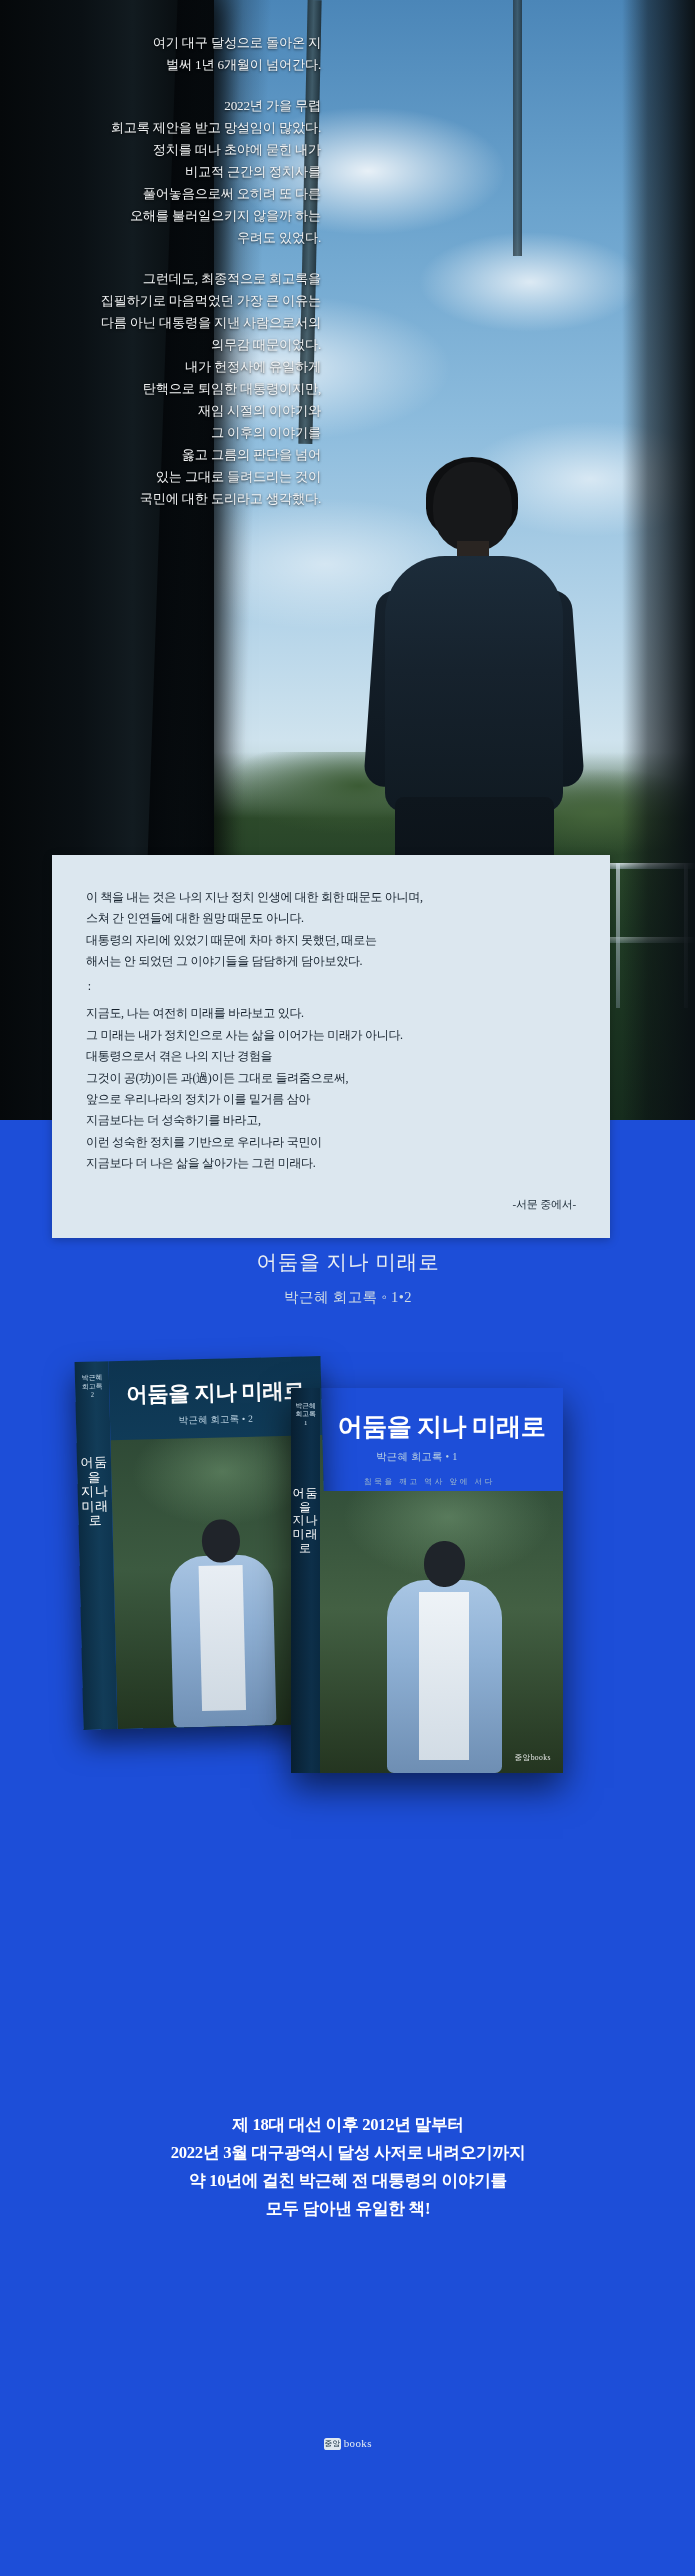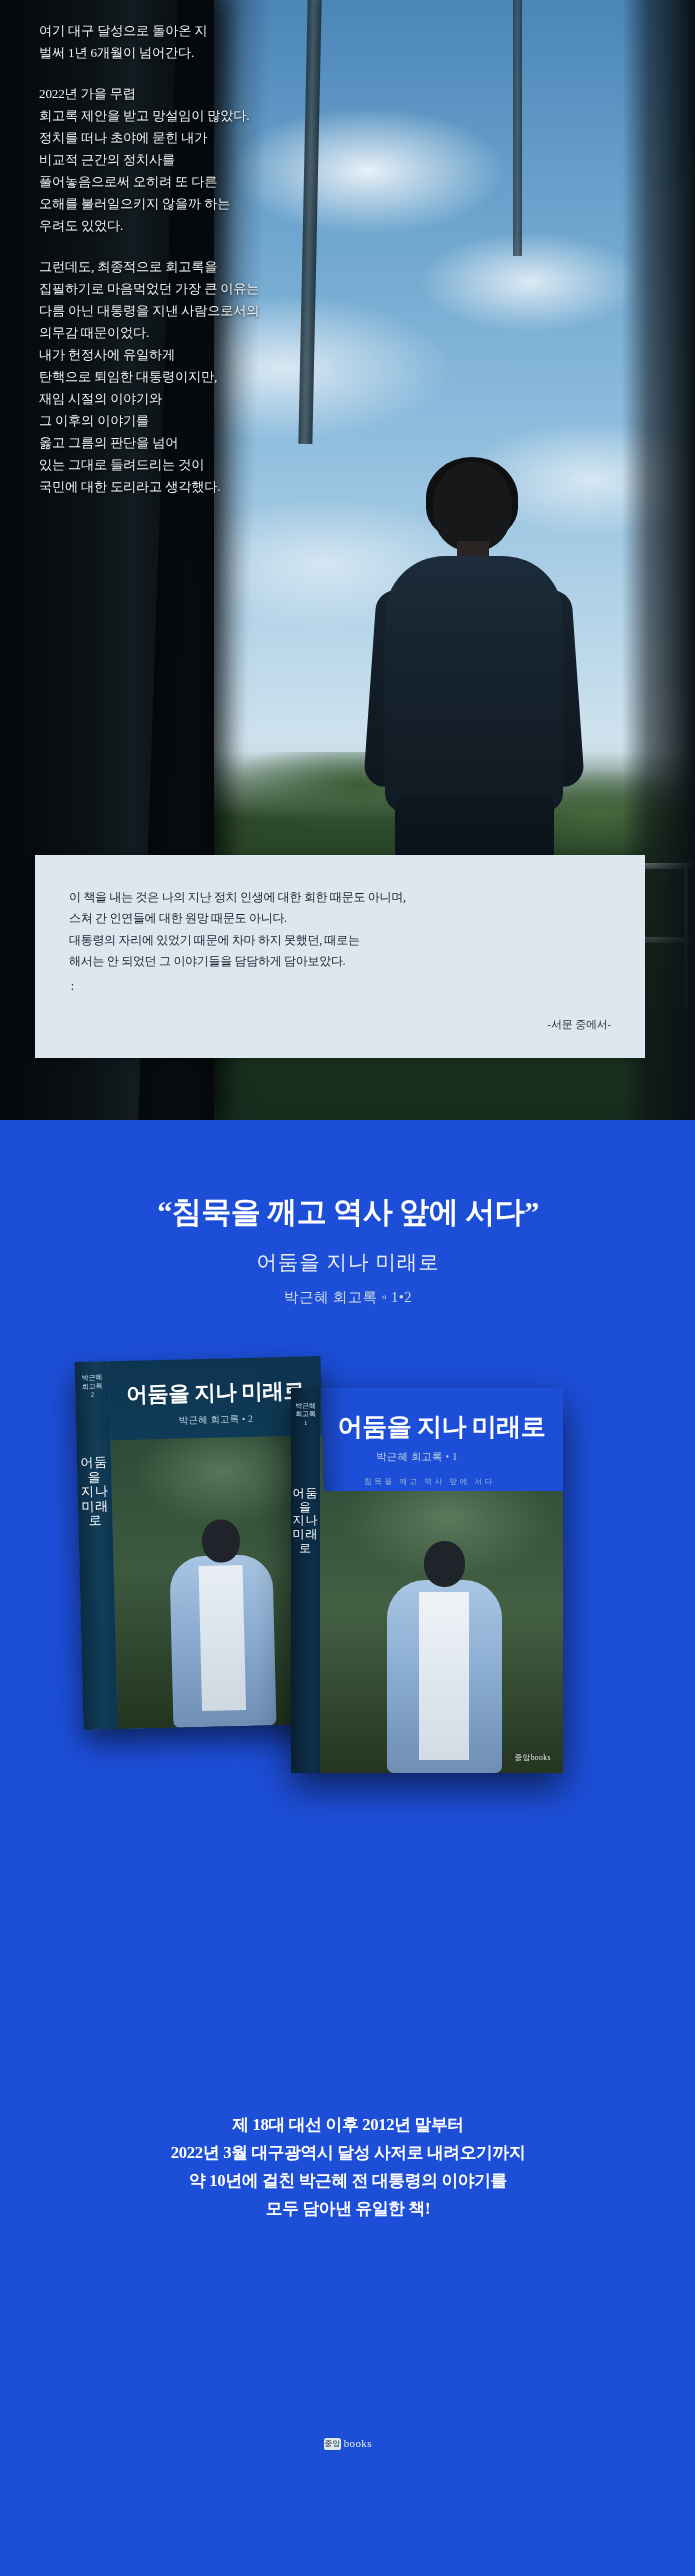--- a/index.html
+++ b/index.html
@@ -172,38 +172,39 @@
     left: 51px; top: 335px;
     width: 159px; height: 154px;
     background: linear-gradient(180deg, #0e161d 0%, #0a1016 100%);
     border-radius: 8.5px 8.5px 5.1px 5.1px;
   }
 
   
   .hero-text {
     position: absolute;
     left: 39px;
-    top: 20px;
+    top: 32px;
     width: 282px;
     color: #f2f4f5;
     font-size: 13.2px;
     line-height: 22px;
     letter-spacing: -0.2px;
     text-shadow: 0 0.9px 2.6px rgba(0,0,0,0.85);
     z-index: 6;
+    text-align: right;
   }
   .hero-text p { margin: 0 0 19px 0; }
   .hero-text p:last-child { margin-bottom: 16px; }
 
   
   .quote-panel {
     position: absolute;
-    left: 35px;
+    left: 52px;
     top: 855px;
-    width: 610px;
+    width: 558px;
     background: #dce7ef;
     padding: 32px 34px 26px 34px;
     box-sizing: border-box;
     z-index: 8;
     box-shadow: 0 1.7px 8.5px rgba(0,0,0,0.25);
   }
   .quote-panel p {
     margin: 0;
     color: #14202c;
     font-size: 12px;
@@ -576,20 +577,28 @@
 국민에 대한 도리라고 생각했다.</p>
     </div>
   </div>
 
   <div class="quote-panel">
     <p style="white-space:pre-line">이 책을 내는 것은 나의 지난 정치 인생에 대한 회한 때문도 아니며,
 스쳐 간 인연들에 대한 원망 때문도 아니다.
 대통령의 자리에 있었기 때문에 차마 하지 못했던, 때로는
 해서는 안 되었던 그 이야기들을 담담하게 담아보았다.</p>
     <div class="quote-colon">:</div>
+    <p style="white-space:pre-line">지금도, 나는 여전히 미래를 바라보고 있다.
+그 미래는 내가 정치인으로 사는 삶을 이어가는 미래가 아니다.
+대통령으로서 겪은 나의 지난 경험을
+그것이 공(功)이든 과(過)이든 그대로 들려줌으로써,
+앞으로 우리나라의 정치가 이를 밑거름 삼아
+지금보다는 더 성숙하기를 바라고,
+이런 성숙한 정치를 기반으로 우리나라 국민이
+지금보다 더 나은 삶을 살아가는 그런 미래다.</p>
     <div class="quote-source">-서문 중에서-</div>
   </div>
 
   <div class="navy">
 
     <div class="headline">“침묵을 깨고 역사 앞에 서다”</div>
     <div class="subline">어둠을 지나 미래로</div>
     <div class="volline">박근혜 회고록 ◦ 1•2</div>
 
     <div class="books">

